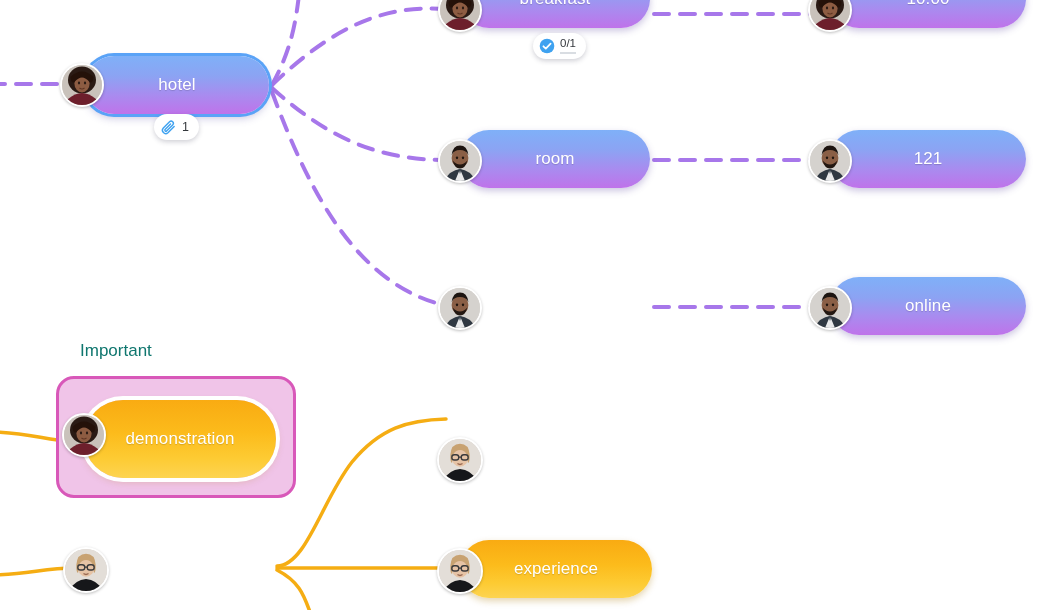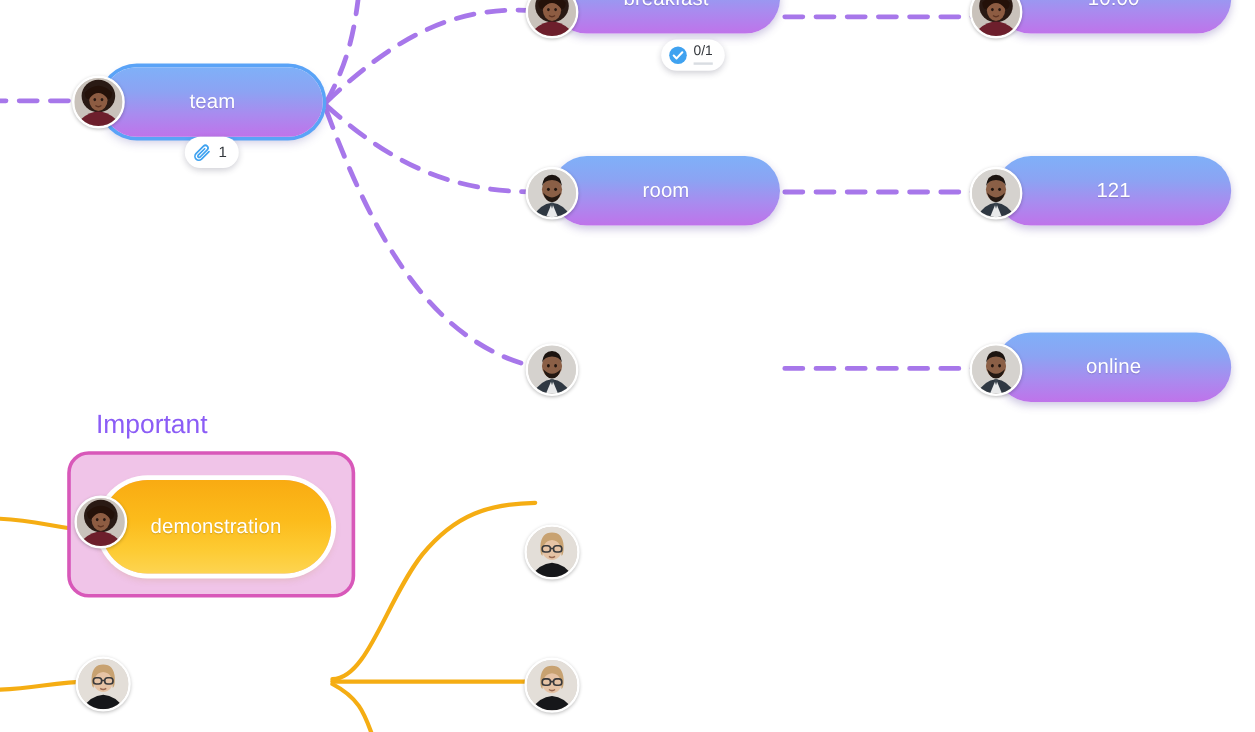--- a/index.html
+++ b/index.html
@@ -81,22 +81,22 @@
   .group-box{
     position:absolute;
     box-sizing:border-box;
     background:#f0c4e8;
     border:3px solid #d858b9;
     border-radius:18px;
     z-index:2;
   }
   .group-label{
     position:absolute;
-    font-size:22px;
-    color:#8b5cf6;
+    font-size:17px;
+    color:#0f766e;
     z-index:3;
     white-space:nowrap;
   }
 </style>
 </head>
 <body>
 
 <div id="canvas">
 
   <svg id="edges" viewBox="0 0 1046 610">
@@ -125,21 +125,21 @@
 
     <path d="M 277 568 C 330 568 386 568 446 568" fill="none" stroke="#f5ad13" stroke-width="3.5" stroke-linecap="round"></path>
 
     <path d="M 277 570 C 300 582 304 596 310 612" fill="none" stroke="#f5ad13" stroke-width="3.5" stroke-linecap="round"></path>
   </svg>
 
   <div class="group-box" style="left:56px;top:376px;width:240px;height:122px;"></div>
   <div class="group-label" style="left:80px;top:341px;">Important</div>
 
   <div class="node blue sel" style="left:85px;top:56px;width:184px;height:58px;">
-    <span>team</span>
+    <span>hotel</span>
   </div>
   <div class="avatar" style="left:60px;top:63px;width:40px;height:40px;">
     <svg viewBox="0 0 40 40">
       <rect width="40" height="40" fill="#c9c2bb"></rect>
       <ellipse cx="20" cy="15" rx="14" ry="13.5" fill="#2a1a14"></ellipse>
       <path d="M6 34 Q20 22 34 34 L34 40 L6 40 Z" fill="#6d1f2c"></path>
       <ellipse cx="20" cy="18.5" rx="7.6" ry="9" fill="#8d5c42"></ellipse>
       <path d="M8.5 12 Q20 1 31.5 12 Q31 19 27.5 17 Q20 8 12.5 17 Q9 19 8.5 12 Z" fill="#241109"></path>
       <ellipse cx="17" cy="18" rx="1.1" ry="1.4" fill="#2a1a14"></ellipse>
       <ellipse cx="23" cy="18" rx="1.1" ry="1.4" fill="#2a1a14"></ellipse>
@@ -161,21 +161,21 @@
       <rect width="40" height="40" fill="#c9c2bb"></rect>
       <ellipse cx="20" cy="15" rx="14" ry="13.5" fill="#2a1a14"></ellipse>
       <path d="M6 34 Q20 22 34 34 L34 40 L6 40 Z" fill="#6d1f2c"></path>
       <ellipse cx="20" cy="18.5" rx="7.6" ry="9" fill="#8d5c42"></ellipse>
       <path d="M8.5 12 Q20 1 31.5 12 Q31 19 27.5 17 Q20 8 12.5 17 Q9 19 8.5 12 Z" fill="#241109"></path>
       <ellipse cx="17" cy="18" rx="1.1" ry="1.4" fill="#2a1a14"></ellipse>
       <ellipse cx="23" cy="18" rx="1.1" ry="1.4" fill="#2a1a14"></ellipse>
       <path d="M17.5 23 Q20 25 22.5 23" stroke="#5e3423" stroke-width="1.1" fill="none"></path>
     </svg>
   </div>
-  <div class="badge" style="left:551px;top:33px;text-align:right;">
+  <div class="badge" style="left:533px;top:33px;text-align:right;">
     <svg class="check-ico" viewBox="0 0 24 24">
       <circle cx="12" cy="12" r="11" fill="#3fa2f0"></circle>
       <path d="M6.6 12.4 L10.2 16 L17.4 8.4" fill="none" stroke="#ffffff" stroke-width="2.6" stroke-linecap="round" stroke-linejoin="round"></path>
     </svg>
     <span class="frac">0/1</span>
   </div>
 
   <div class="node blue" style="left:830px;top:-30px;width:196px;height:58px;">
     <span>10:00</span>
   </div>
@@ -292,20 +292,23 @@
       <path d="M3 40 Q10 29 20 28.5 Q30 29 37 40 Z" fill="#16171a"></path>
       <ellipse cx="20" cy="17" rx="8.2" ry="9.4" fill="#e6c3a5"></ellipse>
       <path d="M10.8 15 Q11.5 4.5 20 4.5 Q28.5 4.5 29.2 15 Q29.5 22 27.5 23 Q28 11 20 10.5 Q12 11 12.5 23 Q10.5 22 10.8 15 Z" fill="#c8a271"></path>
       <rect x="12.2" y="15" width="6.6" height="5" rx="2.4" fill="none" stroke="#3a3a3c" stroke-width="1.3"></rect>
       <rect x="21.2" y="15" width="6.6" height="5" rx="2.4" fill="none" stroke="#3a3a3c" stroke-width="1.3"></rect>
       <path d="M18.8 17.2 L21.2 17.2" stroke="#3a3a3c" stroke-width="1.3"></path>
       <path d="M17.6 23.4 Q20 25.2 22.4 23.4" stroke="#9a6a52" stroke-width="1.2" fill="none"></path>
     </svg>
   </div>
 
+  <div class="node orange" style="left:460px;top:540px;width:192px;height:58px;">
+    <span>experience</span>
+  </div>
   <div class="avatar" style="left:437px;top:548px;width:42px;height:42px;">
     <svg viewBox="0 0 40 40">
       <rect width="40" height="40" fill="#e3ded8"></rect>
       <path d="M3 40 Q10 29 20 28.5 Q30 29 37 40 Z" fill="#16171a"></path>
       <ellipse cx="20" cy="17" rx="8.2" ry="9.4" fill="#e6c3a5"></ellipse>
       <path d="M10.8 15 Q11.5 4.5 20 4.5 Q28.5 4.5 29.2 15 Q29.5 22 27.5 23 Q28 11 20 10.5 Q12 11 12.5 23 Q10.5 22 10.8 15 Z" fill="#c8a271"></path>
       <rect x="12.2" y="15" width="6.6" height="5" rx="2.4" fill="none" stroke="#3a3a3c" stroke-width="1.3"></rect>
       <rect x="21.2" y="15" width="6.6" height="5" rx="2.4" fill="none" stroke="#3a3a3c" stroke-width="1.3"></rect>
       <path d="M18.8 17.2 L21.2 17.2" stroke="#3a3a3c" stroke-width="1.3"></path>
       <path d="M17.6 23.4 Q20 25.2 22.4 23.4" stroke="#9a6a52" stroke-width="1.2" fill="none"></path>

